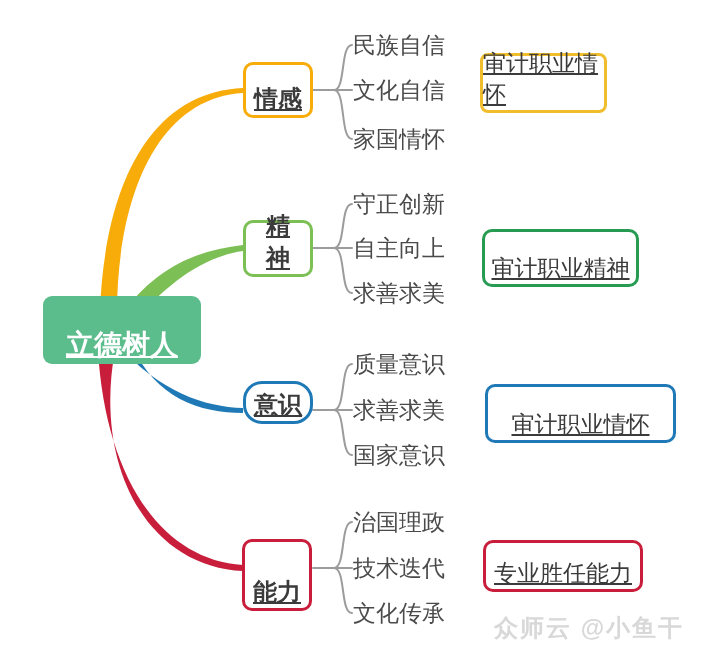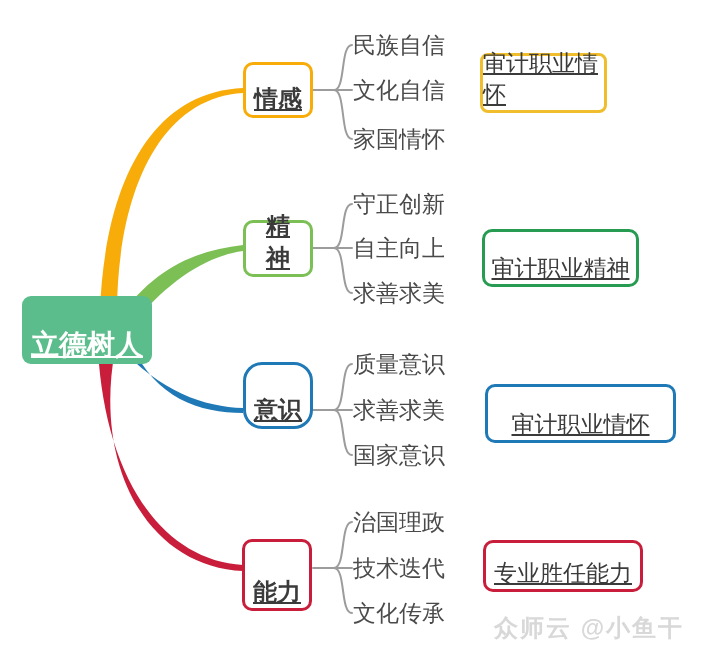--- a/index.html
+++ b/index.html
@@ -10,28 +10,28 @@
   .curve{stroke:none;}
   .curve.emotion{fill:var(--branch-emotion);}
   .curve.spirit{fill:var(--branch-spirit);}
   .curve.awareness{fill:var(--branch-awareness);}
   .curve.ability{fill:var(--branch-ability);}
   .bracket{fill:none;stroke:var(--connector);stroke-width:2;stroke-linecap:round;}
 
   .node{position:absolute;z-index:1;box-sizing:border-box;display:flex;
         align-items:flex-end;justify-content:center;background:#fff;text-decoration:underline;}
 
-  .root-node{left:22px;top:296px;width:130px;height:68px;border-radius:9px;
+  .root-node{left:43px;top:296px;width:158px;height:68px;border-radius:9px;
              background:var(--root-fill);color:#ffffff;font-size:28px;font-weight:bold;}
 
   .branch{width:70px;border:3px solid;border-radius:10px;font-size:24px;
           font-weight:bold;color:var(--text-dark);}
   .branch.emotion{left:243px;top:62px;height:56px;border-color:var(--branch-emotion);}
   .branch.spirit{left:243px;top:220px;height:57px;border-color:var(--branch-spirit);padding-left:20px;}
-  .branch.awareness{left:243px;top:362px;height:67px;border-color:var(--branch-awareness);border-radius:19px;}
+  .branch.awareness{left:243px;top:381px;height:43px;border-color:var(--branch-awareness);border-radius:19px;}
   .branch.ability{left:242px;top:539px;height:72px;border-color:var(--branch-ability);}
 
   .item{position:absolute;z-index:1;left:353px;height:28px;line-height:28px;
         font-size:23px;color:var(--text-item);white-space:nowrap;}
 
   .result{border:3px solid;border-radius:10px;font-size:23px;color:var(--text-dark);}
   .result.emotion{left:480px;top:53px;width:127px;height:60px;border-color:var(--result-emotion);border-radius:8px;}
   .result.spirit{left:482px;top:229px;width:157px;height:58px;border-color:var(--result-spirit);}
   .result.awareness{left:485px;top:384px;width:191px;height:59px;border-color:var(--result-awareness);}
   .result.ability{left:483px;top:540px;width:160px;height:52px;border-color:var(--result-ability);}

